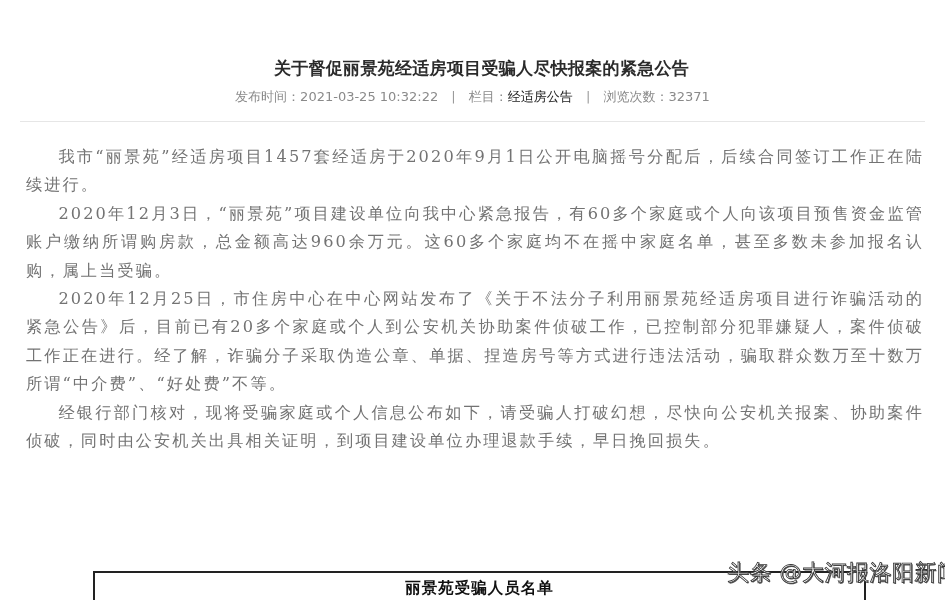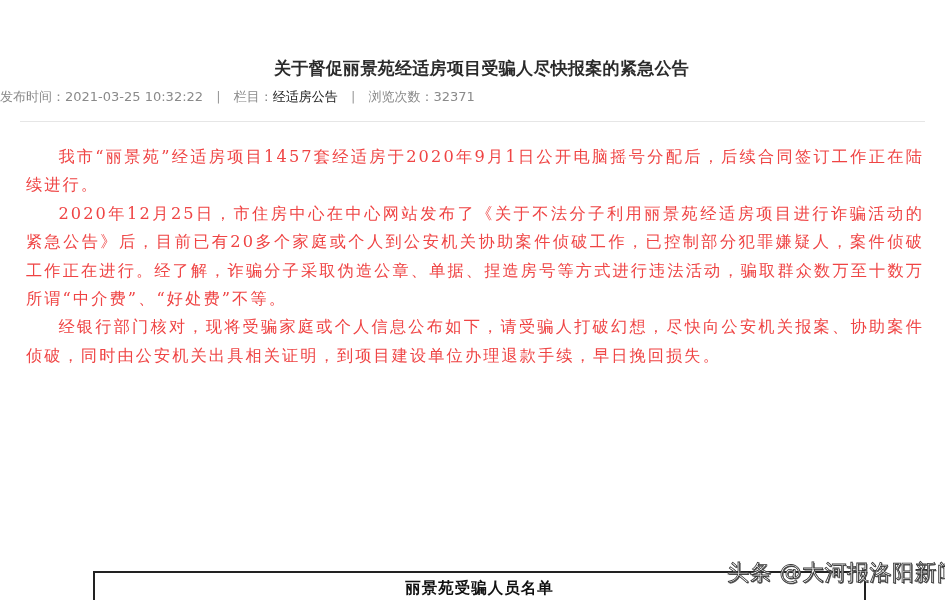--- a/index.html
+++ b/index.html
@@ -17,37 +17,38 @@
       text-align: center;
       font-family: "DejaVu Sans", sans-serif;
       font-weight: bold;
       font-size: 17px;
       color: #2b2b2b;
       letter-spacing: 0.3px;
       margin-left: 9px;
     }
     .meta {
       position: absolute; left: 0; width: 945px; top: 88px;
+      text-align: center;
       font-family: "DejaVu Sans", sans-serif;
       font-size: 13px;
       color: #8a8a8a;
       white-space: nowrap;
     }
     .meta .sep { margin: 0 9px; color: #9a9a9a; }
     .meta .column-link { color: #222; }
     .divider {
       position: absolute; left: 20px; right: 20px; top: 121px;
       height: 1px; background: #e6e6e6;
     }
     .content {
       position: absolute; left: 26px; top: 143px; width: 898px;
       font-family: "DejaVu Serif", "Liberation Serif", serif;
       font-size: 16.2px;
       line-height: 28.4px;
-      color: #ef4444;
+      color: #737373;
       letter-spacing: 2.1px;
     }
     .content p {
       text-indent: 2em;
       text-align: justify;
       text-align-last: left;
     }
     .list-table {
       position: absolute; left: 93px; top: 571px;
       width: 773px; height: 40px;
@@ -87,20 +88,21 @@
   <span class="sep">|</span>
   <span>栏目：</span><span class="column-link">经适房公告</span>
   <span class="sep">|</span>
   <span>浏览次数：</span><span>32371</span>
 </div>
 
 <div class="divider"></div>
 
 <div class="content">
   <p>我市“丽景苑”经适房项目1457套经适房于2020年9月1日公开电脑摇号分配后，后续合同签订工作正在陆续进行。</p>
+  <p>2020年12月3日，“丽景苑”项目建设单位向我中心紧急报告，有60多个家庭或个人向该项目预售资金监管账户缴纳所谓购房款，总金额高达960余万元。这60多个家庭均不在摇中家庭名单，甚至多数未参加报名认购，属上当受骗。</p>
   <p>2020年12月25日，市住房中心在中心网站发布了《关于不法分子利用丽景苑经适房项目进行诈骗活动的紧急公告》后，目前已有20多个家庭或个人到公安机关协助案件侦破工作，已控制部分犯罪嫌疑人，案件侦破工作正在进行。经了解，诈骗分子采取伪造公章、单据、捏造房号等方式进行违法活动，骗取群众数万至十数万所谓“中介费”、“好处费”不等。</p>
   <p>经银行部门核对，现将受骗家庭或个人信息公布如下，请受骗人打破幻想，尽快向公安机关报案、协助案件侦破，同时由公安机关出具相关证明，到项目建设单位办理退款手续，早日挽回损失。</p>
 </div>
 
 <div class="list-table">
   <div class="table-title">丽景苑受骗人员名单</div>
 </div>
 
 <div class="watermark">头条 @大河报洛阳新闻</div>
 

